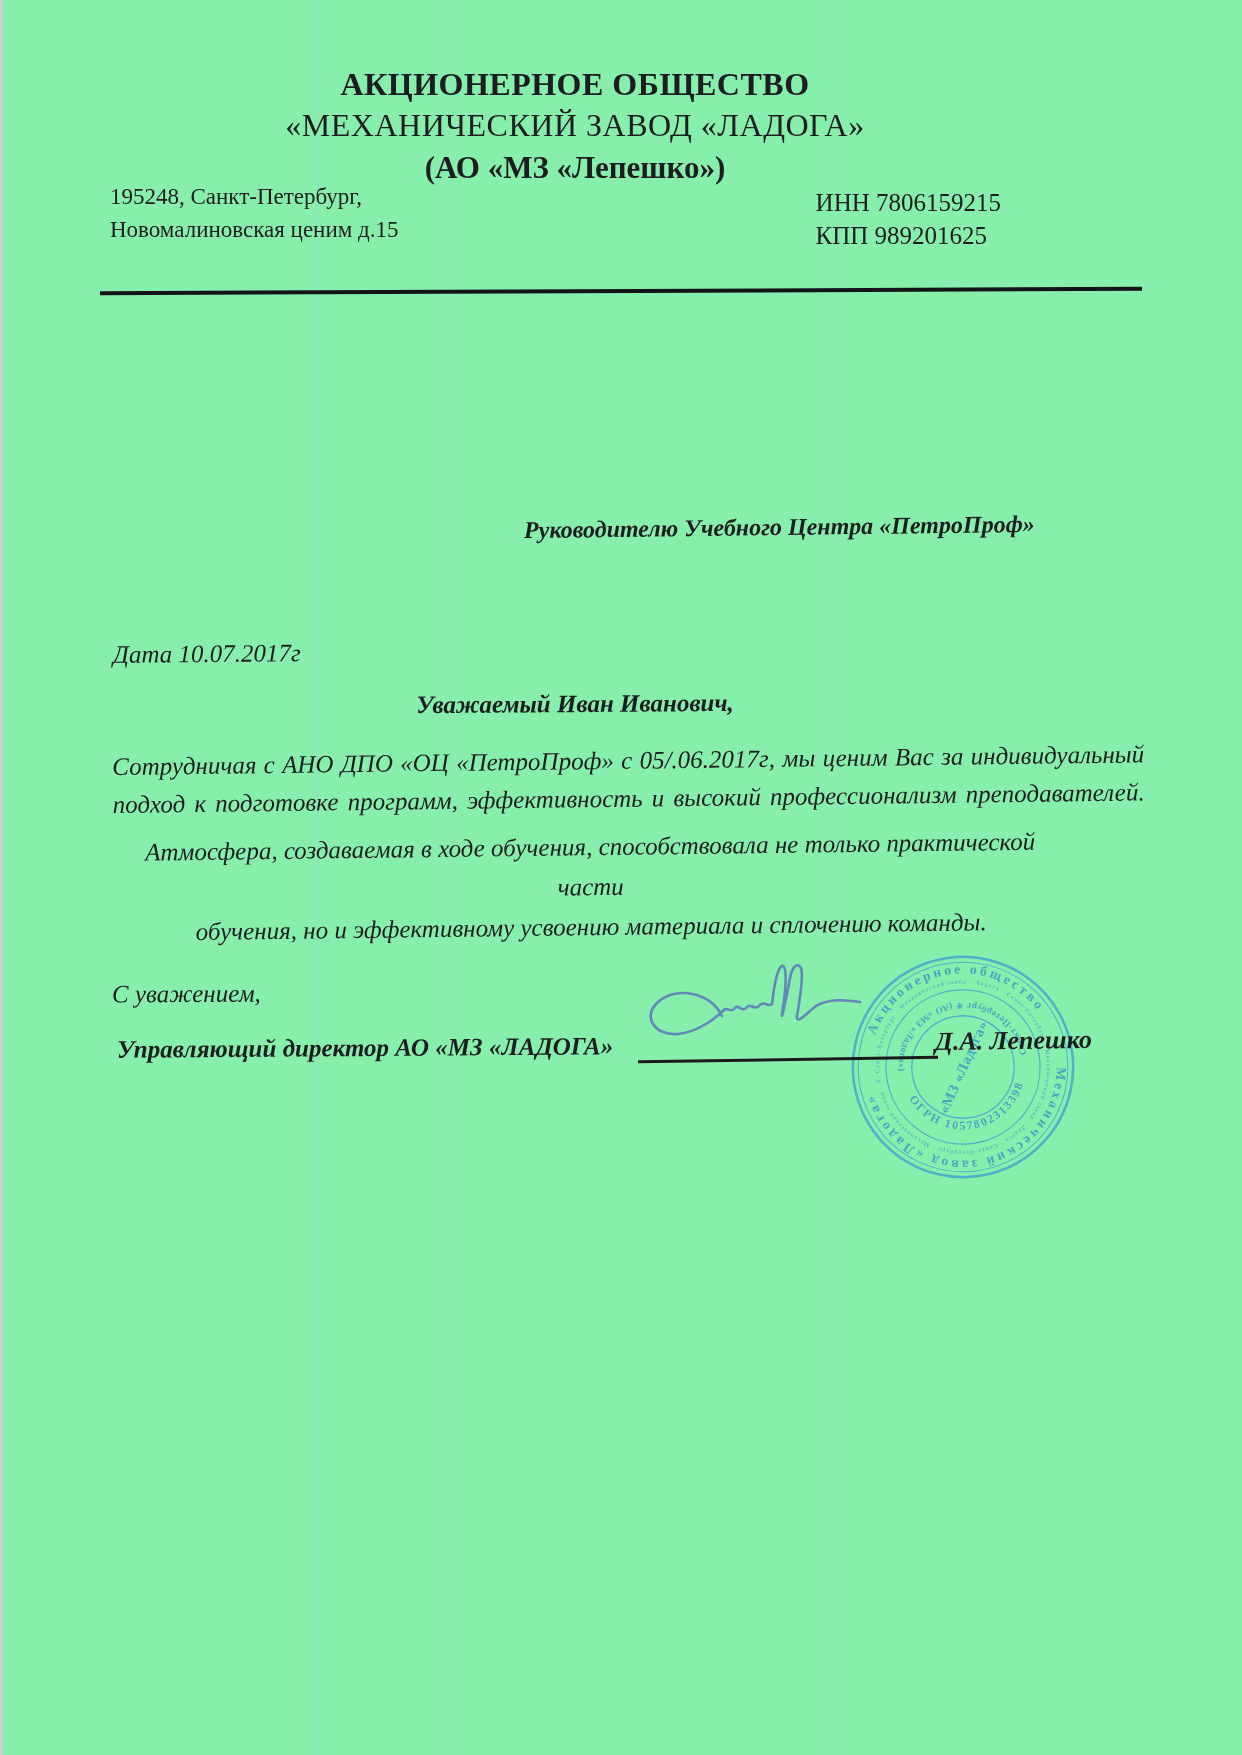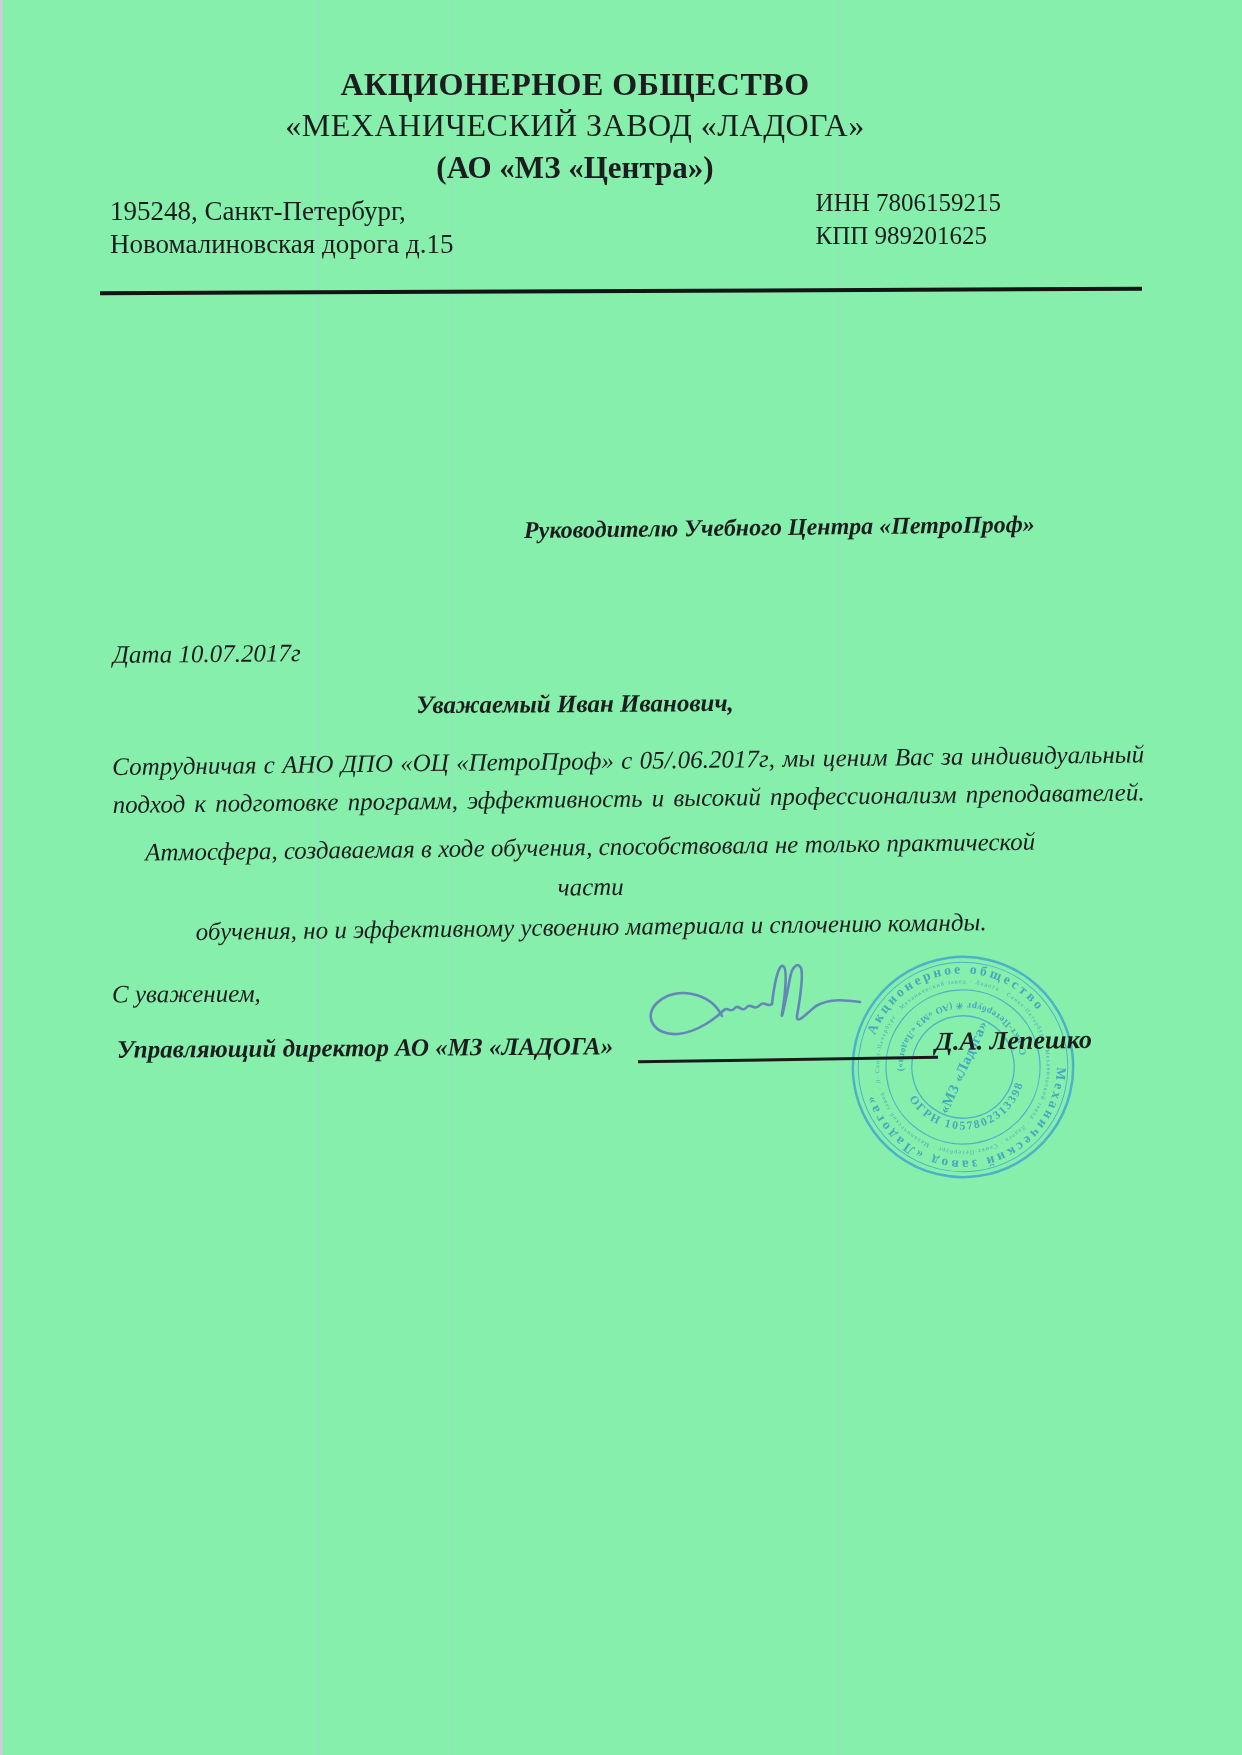--- a/index.html
+++ b/index.html
@@ -17,21 +17,21 @@
   .streak.s1{left:317px;background:rgba(170,205,220,0.28);}
   .streak.s2{left:451px;background:rgba(170,205,220,0.20);}
   .streak.s3{left:838px;background:rgba(170,205,220,0.26);}
 
   
   .header{position:absolute;left:0;top:64px;width:1150px;text-align:center;z-index:3;}
   .h-line1{font-size:32px;font-weight:700;letter-spacing:0.5px;line-height:40px;}
   .h-line2{font-size:32px;font-weight:400;letter-spacing:0.5px;line-height:42px;}
   .h-line3{font-size:31px;font-weight:700;line-height:44px;}
 
-  .contact-left{position:absolute;left:110px;top:195px;font-size:27px;line-height:32.5px;z-index:3;}
+  .contact-left{position:absolute;left:110px;top:181px;font-size:23px;line-height:32.5px;z-index:3;}
   .contact-right{position:absolute;right:241px;top:186px;font-size:25px;line-height:33px;z-index:3;}
 
   .rule{position:absolute;left:100px;top:289px;width:1042px;height:4px;background:#141414;z-index:3;transform:rotate(-0.25deg);}
 
   
   .addressee{position:absolute;right:207px;top:514px;font-size:24px;font-weight:700;font-style:italic;z-index:3;transform:rotate(-0.7deg);}
   .date-line{position:absolute;left:113px;top:640px;font-size:25px;font-style:italic;z-index:3;transform:rotate(-0.5deg);}
   .salutation{position:absolute;left:0;top:690px;width:1150px;text-align:center;font-size:25px;font-weight:700;font-style:italic;z-index:3;transform:rotate(-0.4deg);}
 
   .para{position:absolute;font-size:25px;font-style:italic;z-index:3;}
@@ -67,26 +67,26 @@
 <div class="page">
 
   <div class="edge-line"></div>
   <div class="streak s1"></div>
   <div class="streak s2"></div>
   <div class="streak s3"></div>
 
   <header class="header">
     <div class="h-line1">АКЦИОНЕРНОЕ ОБЩЕСТВО</div>
     <div class="h-line2">«МЕХАНИЧЕСКИЙ ЗАВОД «ЛАДОГА»</div>
-    <div class="h-line3">(АО «МЗ «Центра»)</div>
+    <div class="h-line3">(АО «МЗ «Лепешко»)</div>
   </header>
 
   <div class="contact-left">
     <div>195248, Санкт-Петербург,</div>
-    <div>Новомалиновская дорога д.15</div>
+    <div>Новомалиновская ценим д.15</div>
   </div>
 
   <div class="contact-right">
     <div>ИНН 7806159215</div>
     <div>КПП 989201625</div>
   </div>
 
   <div class="rule"></div>
 
   <div class="addressee">Руководителю Учебного Центра «ПетроПроф»</div>

